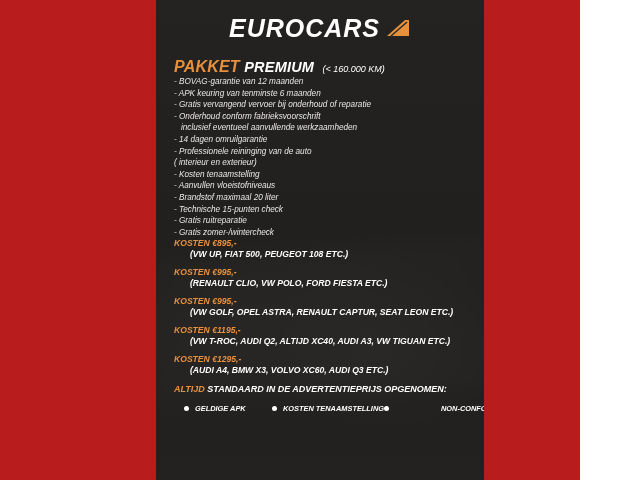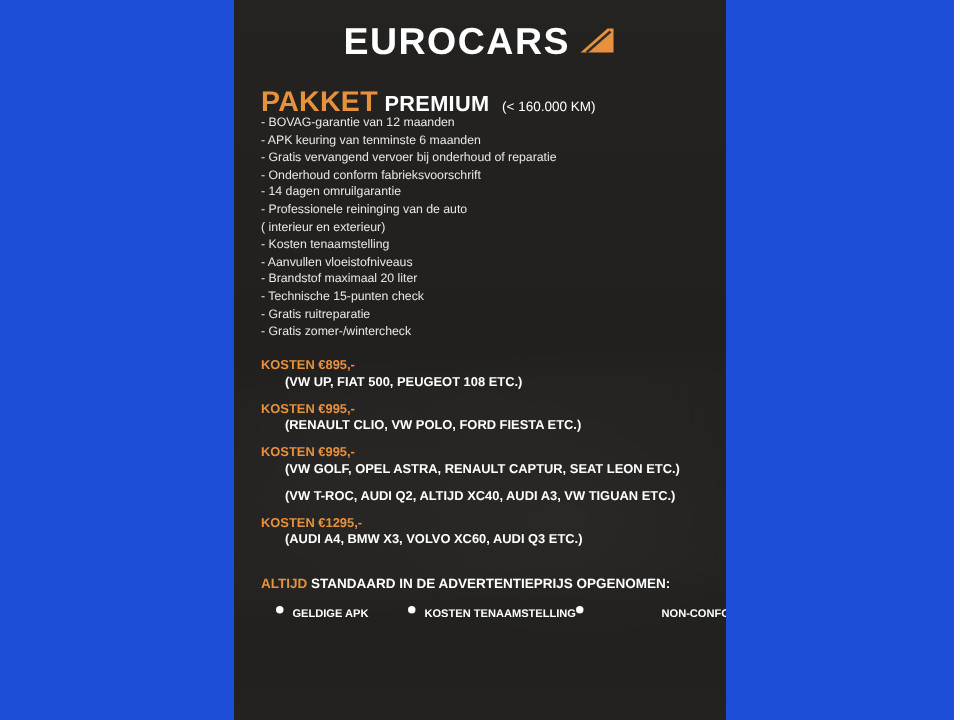--- a/index.html
+++ b/index.html
@@ -8,23 +8,24 @@
     background: #ffffff;
   }
   body {
     width: 640px;
     height: 480px;
     overflow: hidden;
     font-family: "Liberation Sans", sans-serif;
   }
   .page {
     position: relative;
-    width: 636px;
+    width: 580px;
     height: 480px;
-    background: #1d4ed8;
+    background: #b91c1c;
+    font-style: italic;
   }
   
   .poster {
     position: absolute;
     left: 156px;
     top: 0;
     width: 328px;
     height: 480px;
     background: #2e2c2b;
     overflow: hidden;
@@ -96,21 +97,21 @@
   
   .title-row {
     position: absolute;
     top: 58px;
     left: 18px;
     right: 14px;
     white-space: nowrap;
   }
   .title-pakket {
     color: #e8913c;
-    font-size: 19px;
+    font-size: 16px;
     font-weight: 700;
     letter-spacing: 0.2px;
   }
   .title-premium {
     color: #ffffff;
     font-size: 14.5px;
     font-weight: 700;
     letter-spacing: 0.2px;
   }
   .title-km {
@@ -182,21 +183,21 @@
     color: #ffffff;
     font-weight: 700;
   }
   .footer-items {
     display: flex;
     margin-top: 9px;
     gap: 0;
   }
   .footer-item {
     display: flex;
-    align-items: flex-start;
+    align-items: center;
     color: #ffffff;
     font-size: 7.4px;
     font-weight: 700;
     white-space: nowrap;
   }
   .footer-item:nth-child(1) { width: 110px; padding-left: 10px; }
   .footer-item:nth-child(2) { width: 118px; margin-left: 24px; }
   .footer-item:nth-child(3) { width: 90px; gap: 46px; }
   .dot {
     width: 5px;
@@ -235,20 +236,21 @@
         <span class="title-pakket">PAKKET</span>
         <span class="title-premium">PREMIUM</span>
         <span class="title-km">(&lt; 160.000 KM)</span>
       </div>
 
       <div class="bullets">
         <div class="bullet">- BOVAG-garantie van 12 maanden</div>
         <div class="bullet">- APK keuring van tenminste 6 maanden</div>
         <div class="bullet">- Gratis vervangend vervoer bij onderhoud of reparatie</div>
         <div class="bullet">- Onderhoud conform fabrieksvoorschrift</div>
+        <div class="bullet indent">inclusief eventueel aanvullende werkzaamheden</div>
         <div class="bullet">- 14 dagen omruilgarantie</div>
         <div class="bullet">- Professionele reininging van de auto</div>
         <div class="bullet">( interieur en exterieur)</div>
         <div class="bullet">- Kosten tenaamstelling</div>
         <div class="bullet">- Aanvullen vloeistofniveaus</div>
         <div class="bullet">- Brandstof maximaal 20 liter</div>
         <div class="bullet">- Technische 15-punten check</div>
         <div class="bullet">- Gratis ruitreparatie</div>
         <div class="bullet">- Gratis zomer-/wintercheck</div>
       </div>
@@ -260,20 +262,21 @@
         </div>
         <div class="price-block">
           <div class="price-label">KOSTEN €995,-</div>
           <div class="price-models">(RENAULT CLIO, VW POLO, FORD FIESTA ETC.)</div>
         </div>
         <div class="price-block">
           <div class="price-label">KOSTEN €995,-</div>
           <div class="price-models">(VW GOLF, OPEL ASTRA, RENAULT CAPTUR, SEAT LEON ETC.)</div>
         </div>
         <div class="price-block">
+          <div class="price-label">KOSTEN €1195,-</div>
           <div class="price-models">(VW T-ROC, AUDI Q2, ALTIJD XC40, AUDI A3, VW TIGUAN ETC.)</div>
         </div>
         <div class="price-block">
           <div class="price-label">KOSTEN €1295,-</div>
           <div class="price-models">(AUDI A4, BMW X3, VOLVO XC60, AUDI Q3 ETC.)</div>
         </div>
       </div>
 
       <div class="footer">
         <div class="footer-title">

